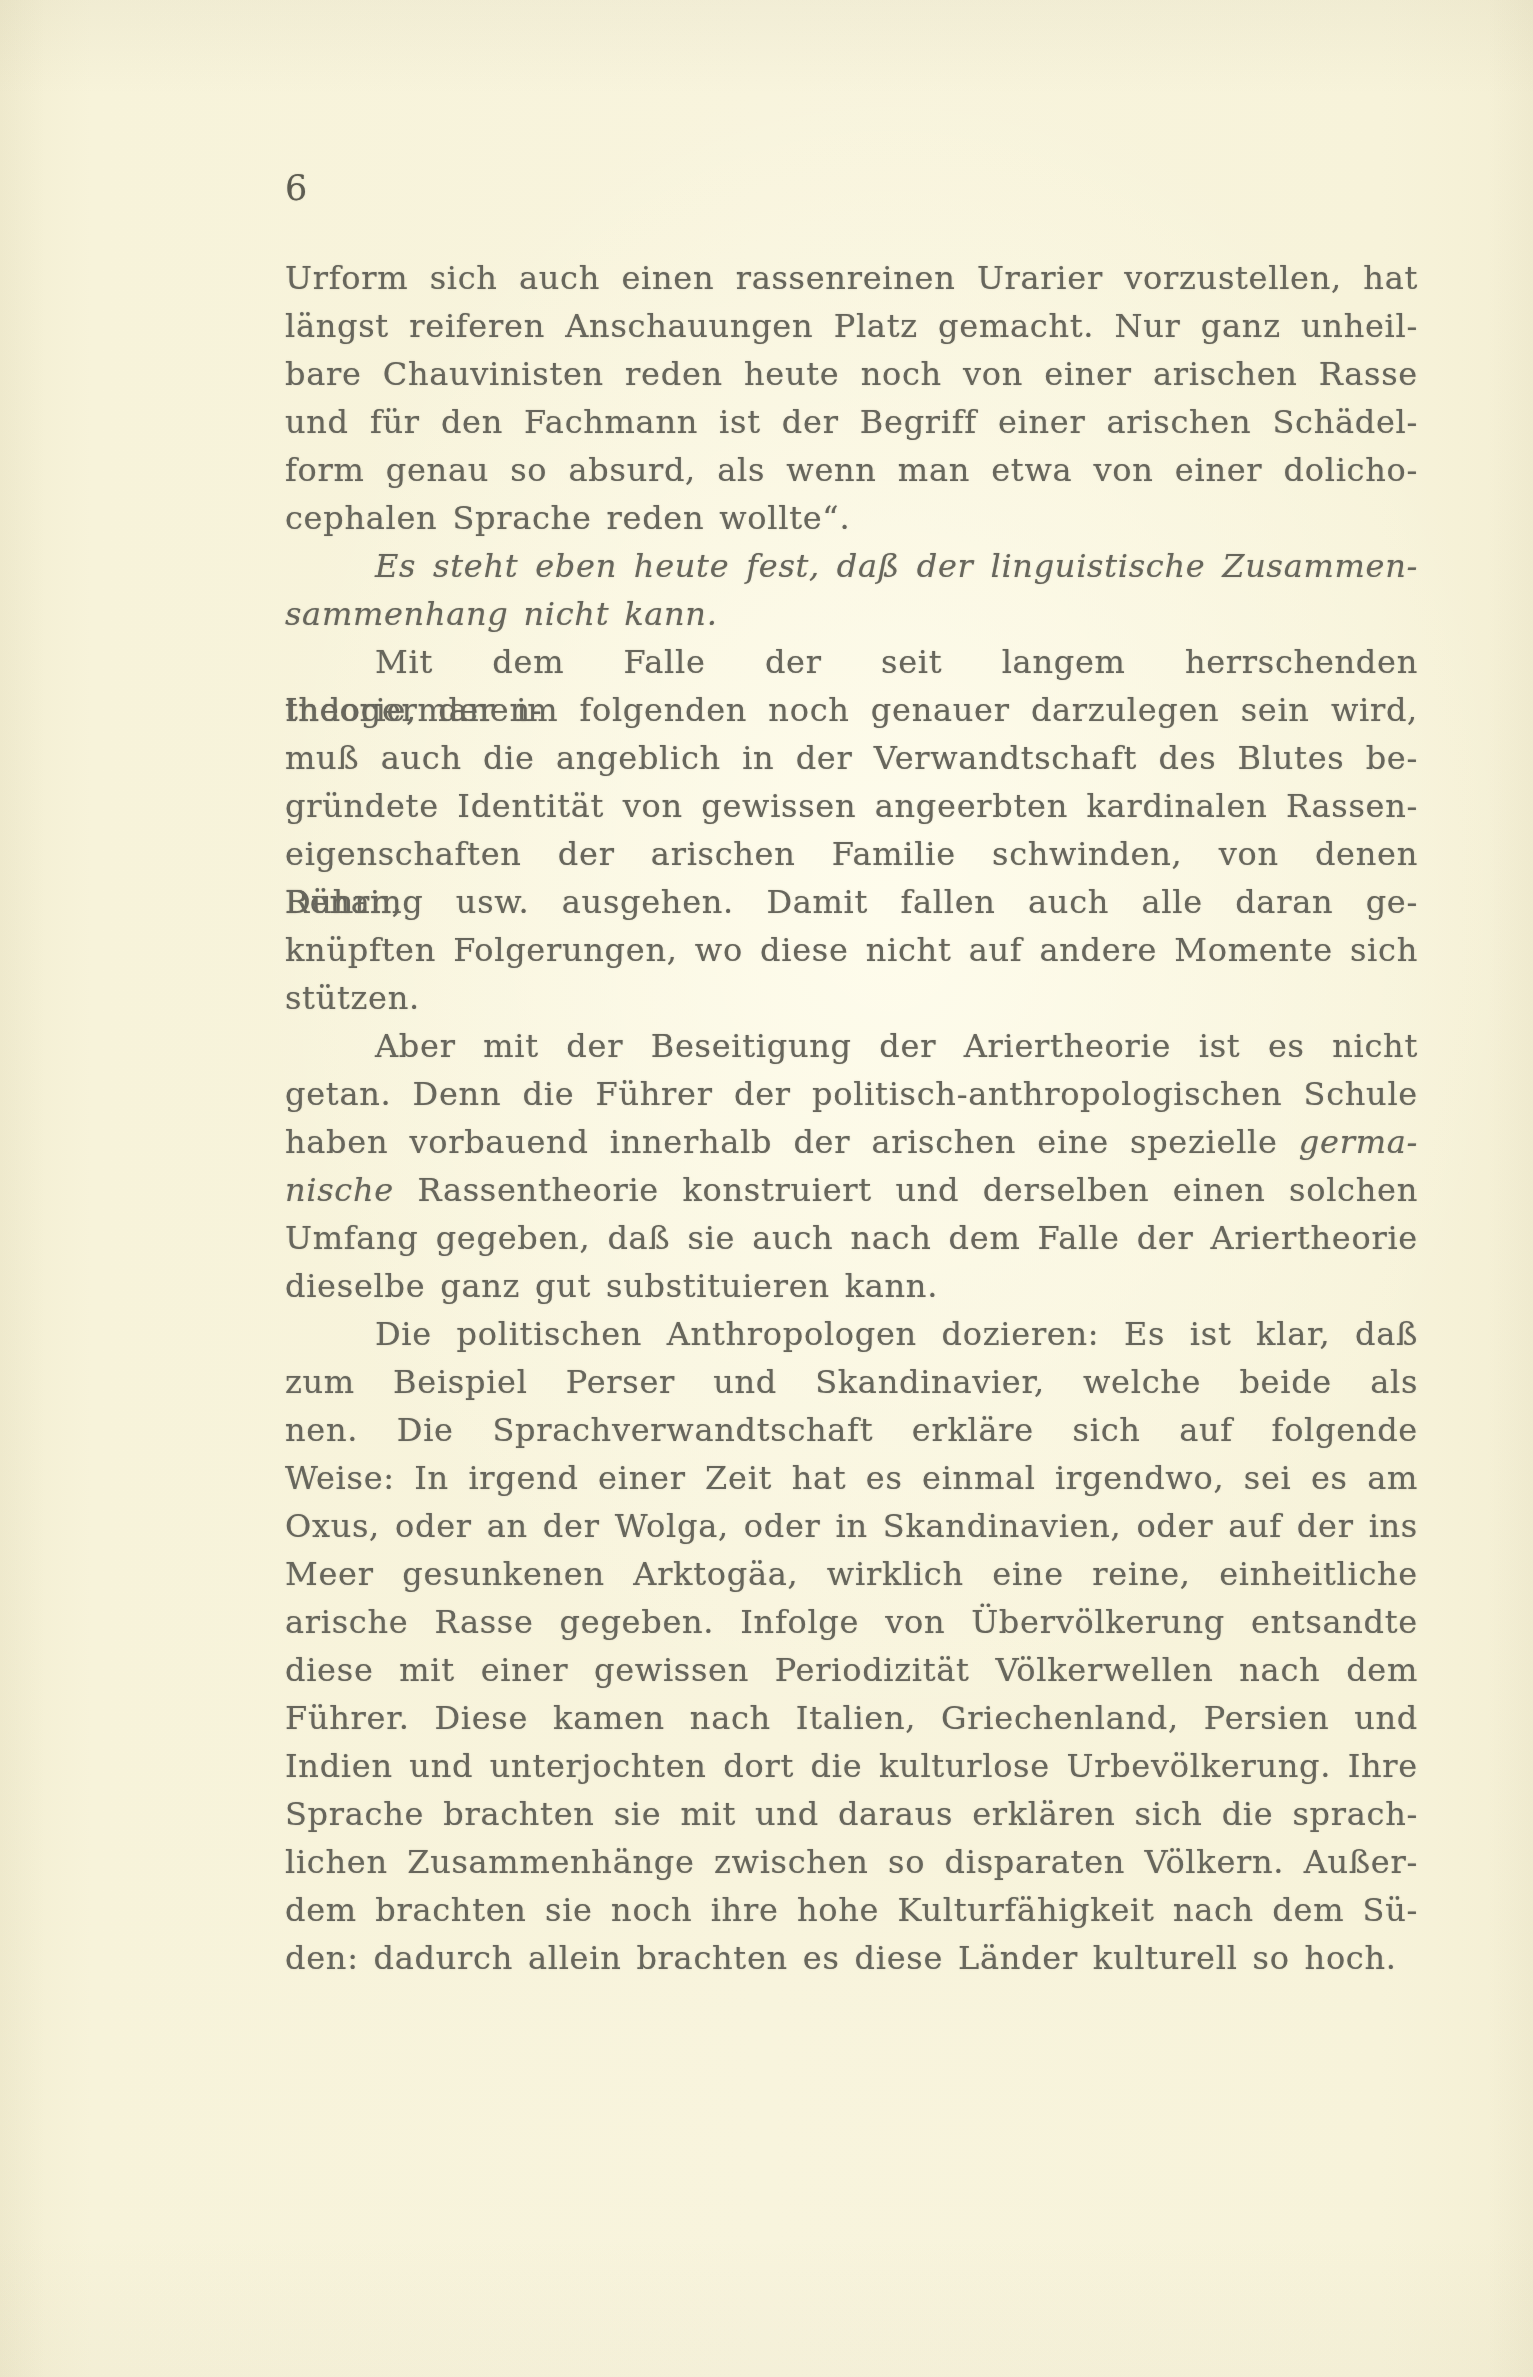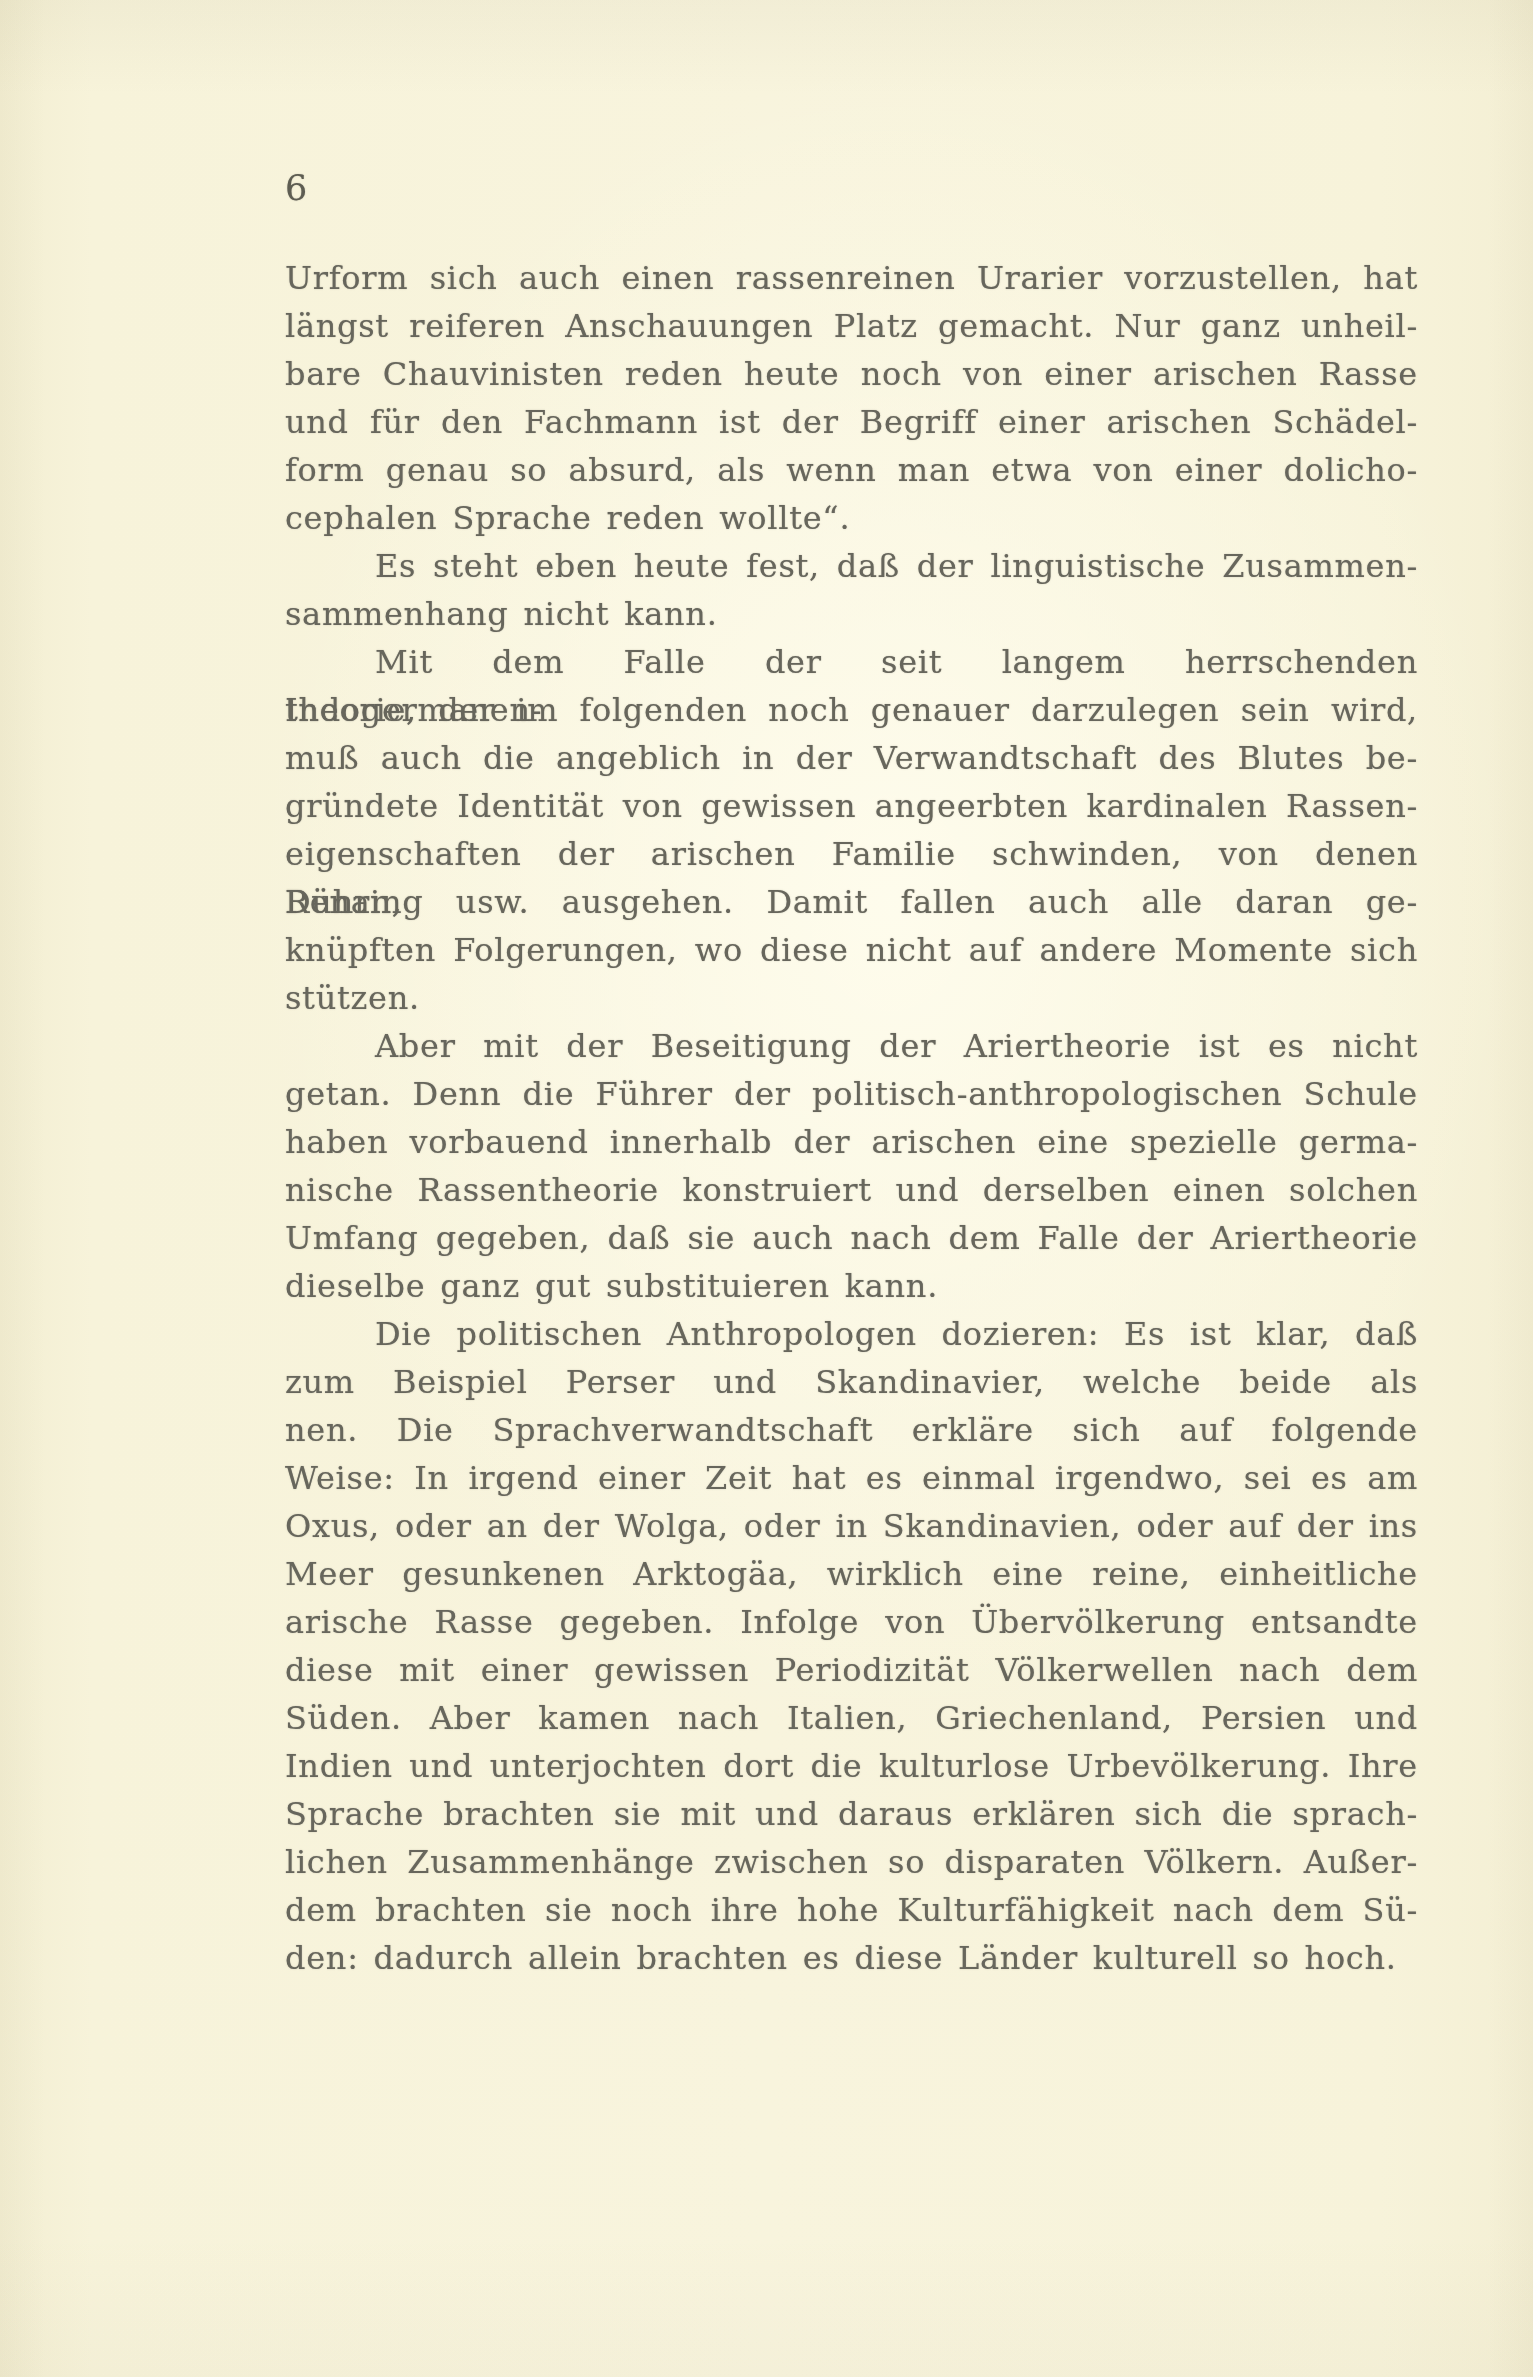--- a/index.html
+++ b/index.html
@@ -59,21 +59,21 @@
     text-align-last: justify;
     white-space: normal;
     overflow: visible;
   }
   .line.last {
     text-align-last: left;
   }
   .line.indent {
     text-indent: 90px;
   }
-  .em { }
+  .em { font-style: italic; }
   .rm { font-style: normal; }
 </style>
 </head>
 <body>
 
 <div class="sheet">
   <div class="page-number">6</div>
   <div class="text-block">
       <div class="paragraph">
         <div class="line"><span class="rm">Urform sich auch einen rassenreinen Urarier vorzustellen, hat</span></div>
@@ -107,21 +107,21 @@
       </div>
       <div class="paragraph">
         <div class="line indent"><span class="rm">Die politischen Anthropologen dozieren:  Es ist klar, daß</span></div>
         <div class="line"><span class="rm">zum Beispiel Perser und Skandinavier, welche beide als</span></div>
         <div class="line"><span class="rm">nen.  Die Sprachverwandtschaft erkläre sich auf folgende</span></div>
         <div class="line"><span class="rm">Weise: In irgend einer Zeit hat es einmal irgendwo, sei es am</span></div>
         <div class="line"><span class="rm">Oxus, oder an der Wolga, oder in Skandinavien, oder auf der ins</span></div>
         <div class="line"><span class="rm">Meer gesunkenen Arktogäa, wirklich eine reine, einheitliche</span></div>
         <div class="line"><span class="rm">arische Rasse gegeben.  Infolge von Übervölkerung entsandte</span></div>
         <div class="line"><span class="rm">diese mit einer gewissen Periodizität Völkerwellen nach dem</span></div>
-        <div class="line"><span class="rm">Süden. Aber kamen nach Italien, Griechenland, Persien und</span></div>
+        <div class="line"><span class="rm">Führer. Diese kamen nach Italien, Griechenland, Persien und</span></div>
         <div class="line"><span class="rm">Indien und unterjochten dort die kulturlose Urbevölkerung. Ihre</span></div>
         <div class="line"><span class="rm">Sprache brachten sie mit und daraus erklären sich die sprach-</span></div>
         <div class="line"><span class="rm">lichen Zusammenhänge zwischen so disparaten Völkern.  Außer-</span></div>
         <div class="line"><span class="rm">dem brachten sie noch ihre hohe Kulturfähigkeit nach dem Sü-</span></div>
         <div class="line last"><span class="rm">den: dadurch allein brachten es diese Länder kulturell so hoch.</span></div>
       </div>
     </div>
 </div>
 
 

